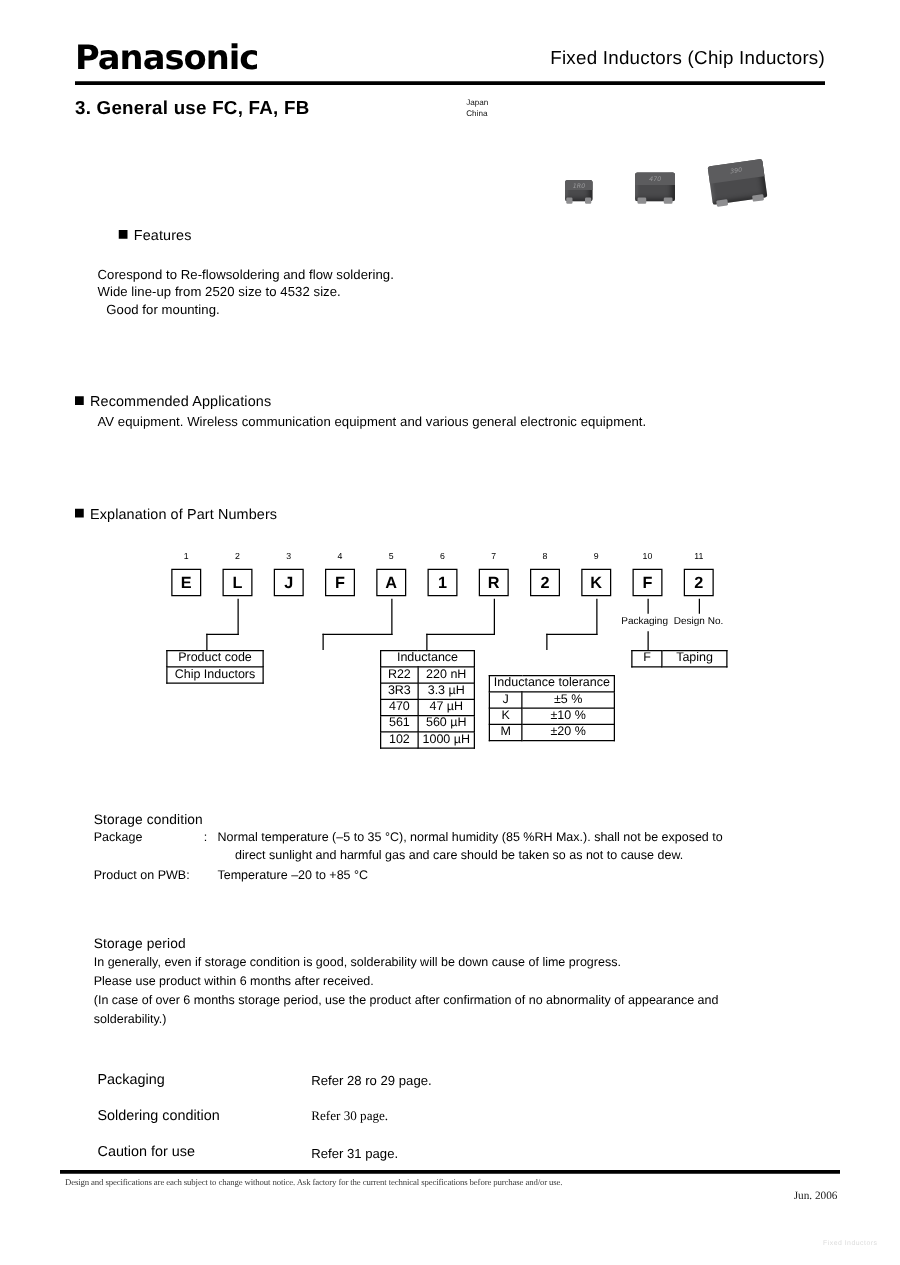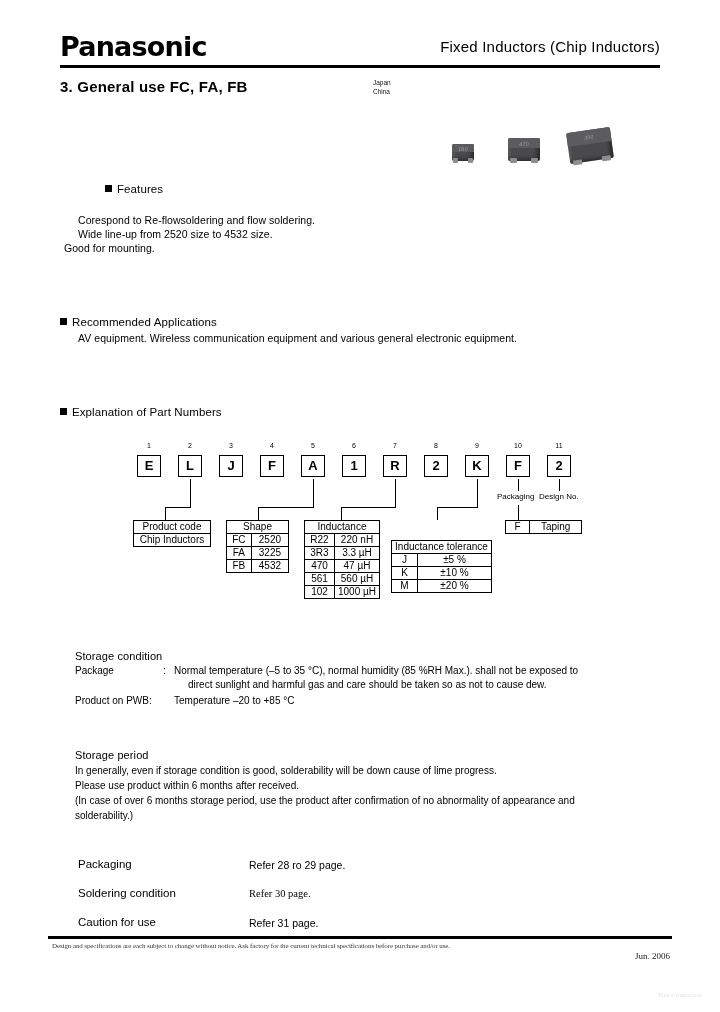--- a/index.html
+++ b/index.html
@@ -236,26 +236,26 @@
       <div class="pad" style="right:6%"></div>
     </div>
     <div class="chip chip-l">
       <div class="top"></div>
       <div class="mark">390</div>
       <div class="pad" style="left:6%"></div>
       <div class="pad" style="right:6%"></div>
     </div>
   </div>
 
-  <div class="bullet-head" style="left:77px; top:183px;padding-left:28px;">
+  <div class="bullet-head" style="left:67px; top:183px;padding-left:28px;">
     <span class="sq"></span><span>Features</span>
   </div>
   <div class="body-line" style="left:78px; top:214px;">Corespond to Re-flowsoldering and flow soldering.</div>
   <div class="body-line" style="left:78px; top:228px;">Wide line-up from 2520 size to 4532 size.</div>
-  <div class="body-line" style="left:64px; top:242px;">Good for mounting.</div>
+  <div class="body-line" style="left:85px; top:242px;">Good for mounting.</div>
 
   <div class="bullet-head" style="left:60px; top:316px;">
     <span class="sq"></span><span>Recommended Applications</span>
   </div>
   <div class="body-line" style="left:78px; top:332px;">AV equipment. Wireless communication equipment and various general electronic equipment.</div>
 
   <div class="bullet-head" style="left:60px; top:406px;">
     <span class="sq"></span><span>Explanation of Part Numbers</span>
   </div>
 
@@ -312,39 +312,20 @@
       <tbody>
           <tr>
         <th>Product code</th>
       </tr>
       <tr>
         <td>Chip Inductors</td>
       </tr>
     </tbody>
       </table>
 
-    <table class="pn" style="left:226px; top:520px; width:63px;">
-      <tbody>
-          <tr>
-        <th colspan="2">Shape</th>
-      </tr>
-      <tr>
-        <td style="width:40%">FC</td>
-        <td>2520</td>
-      </tr>
-      <tr>
-        <td>FA</td>
-        <td>3225</td>
-      </tr>
-      <tr>
-        <td>FB</td>
-        <td>4532</td>
-      </tr>
-    </tbody>
-      </table>
 
     <table class="pn" style="left:304px; top:520px; width:76px;">
       <tbody>
           <tr>
         <th colspan="2">Inductance</th>
       </tr>
       <tr>
         <td style="width:40%">R22</td>
         <td>220 nH</td>
       </tr>

